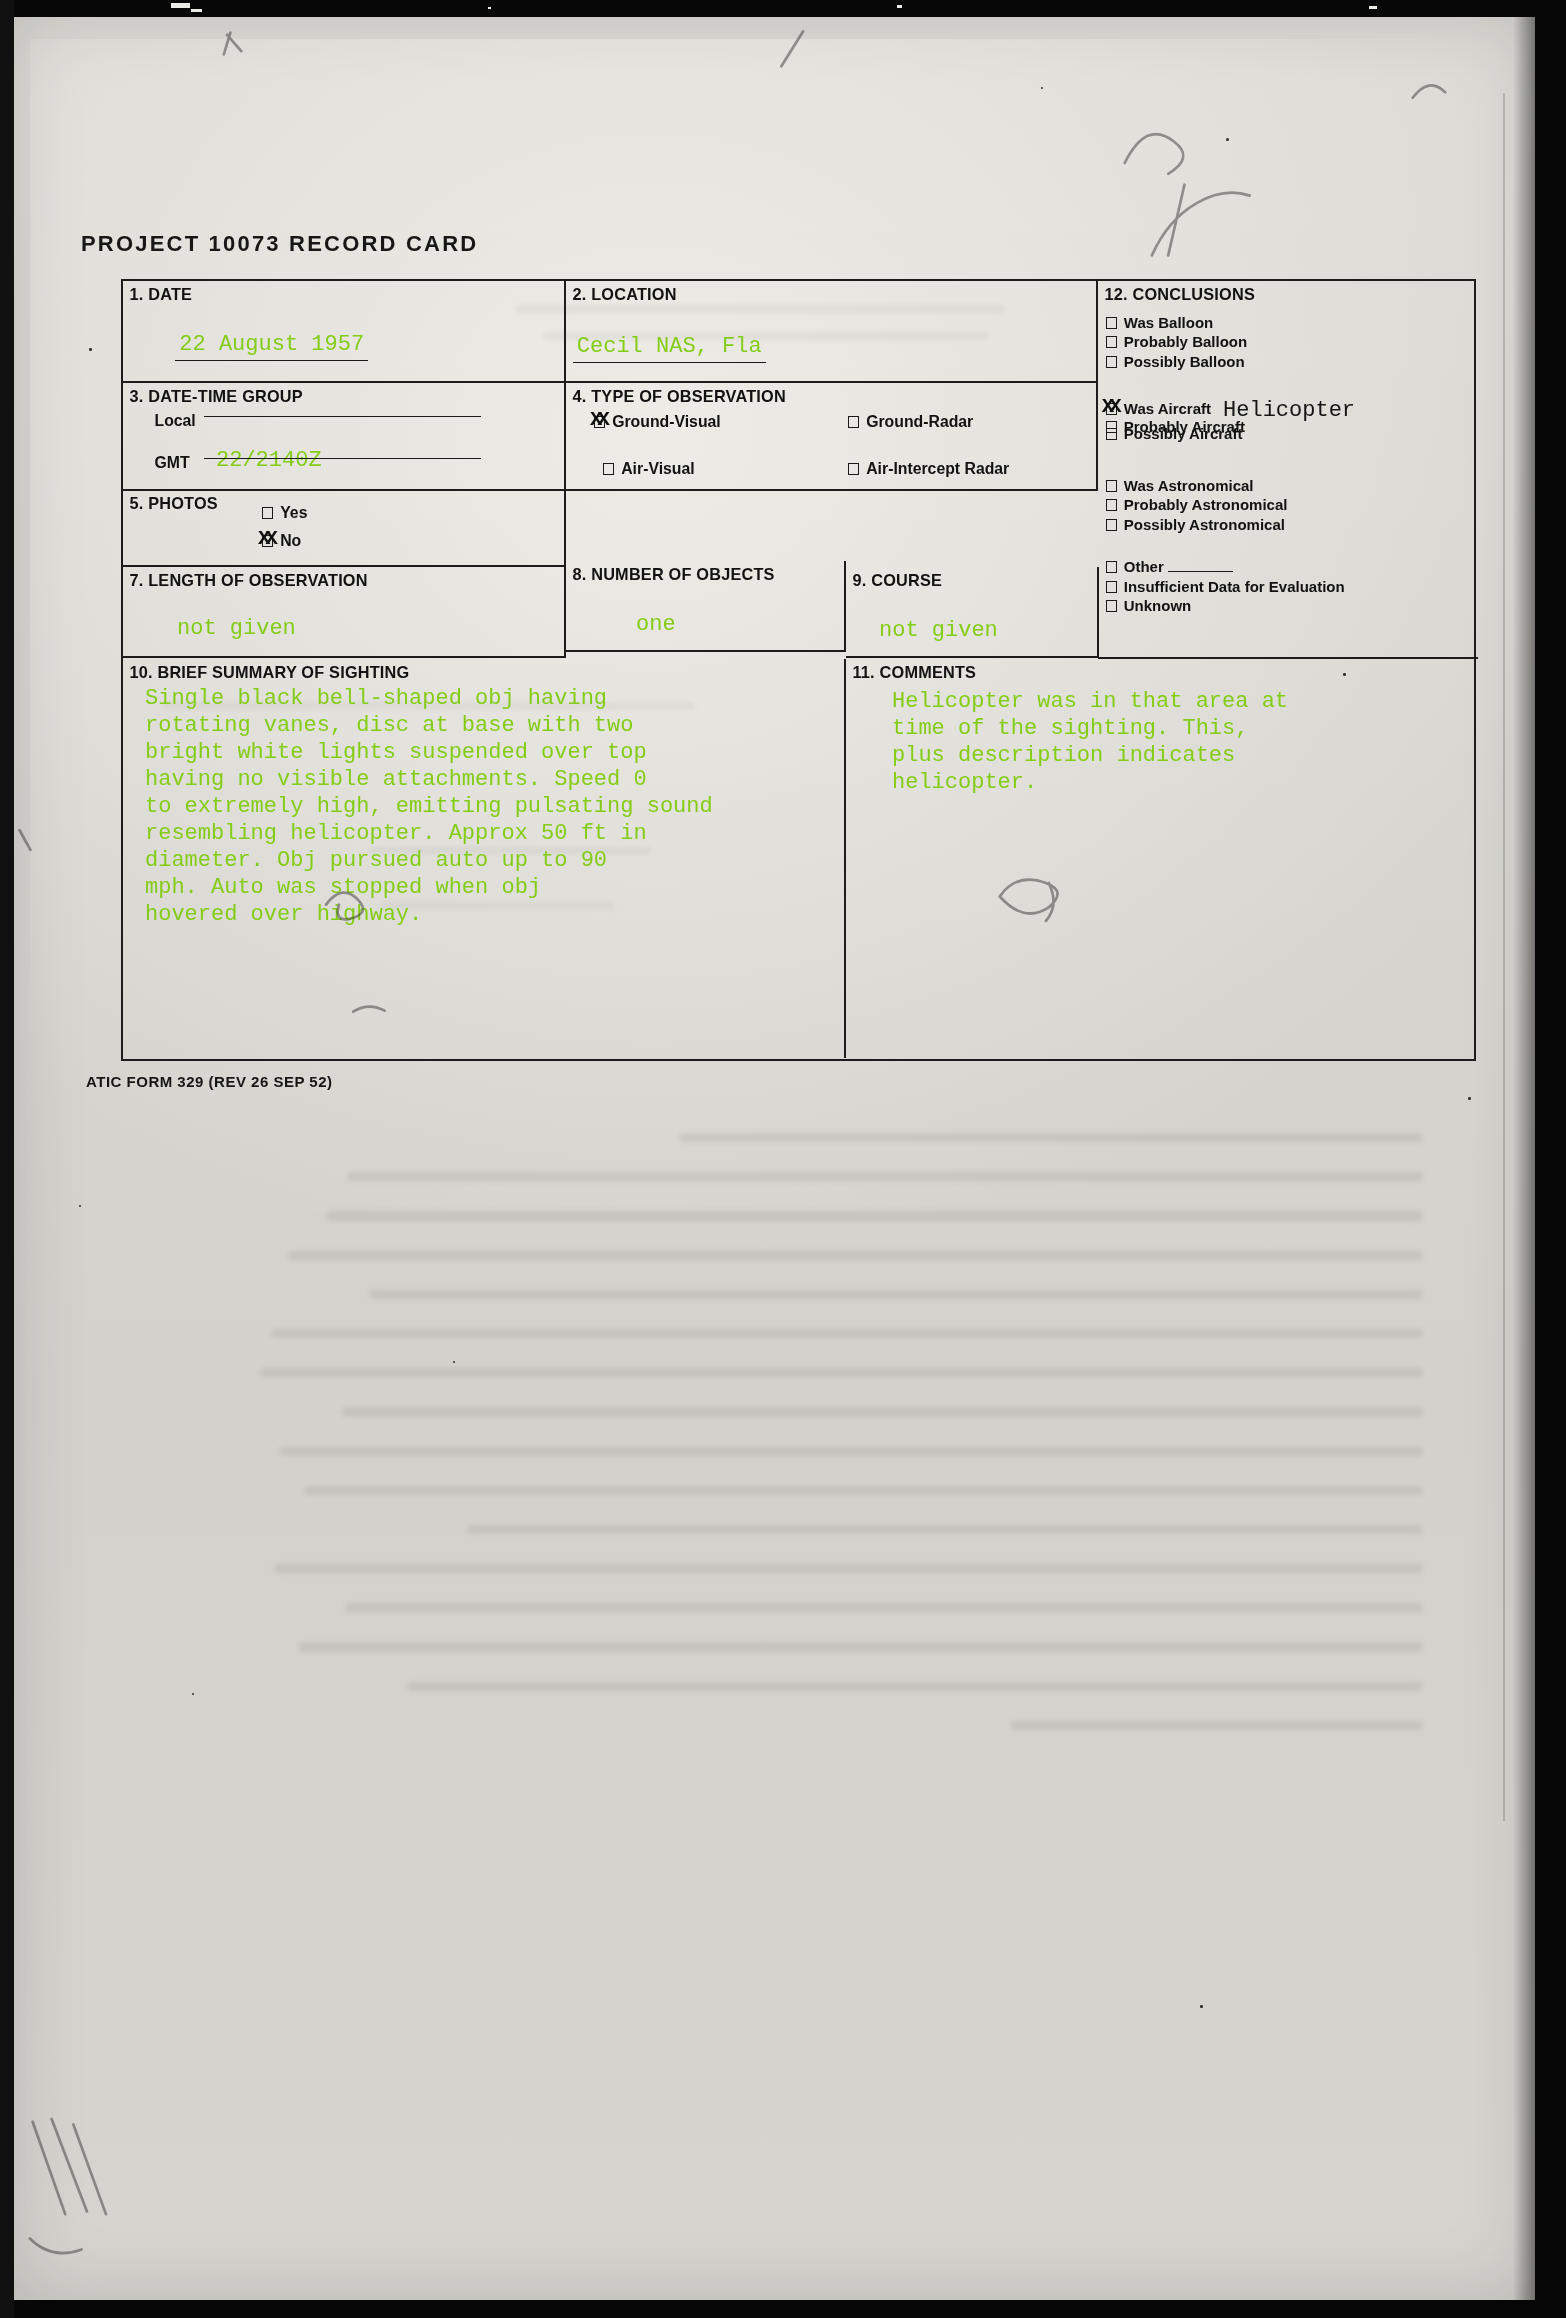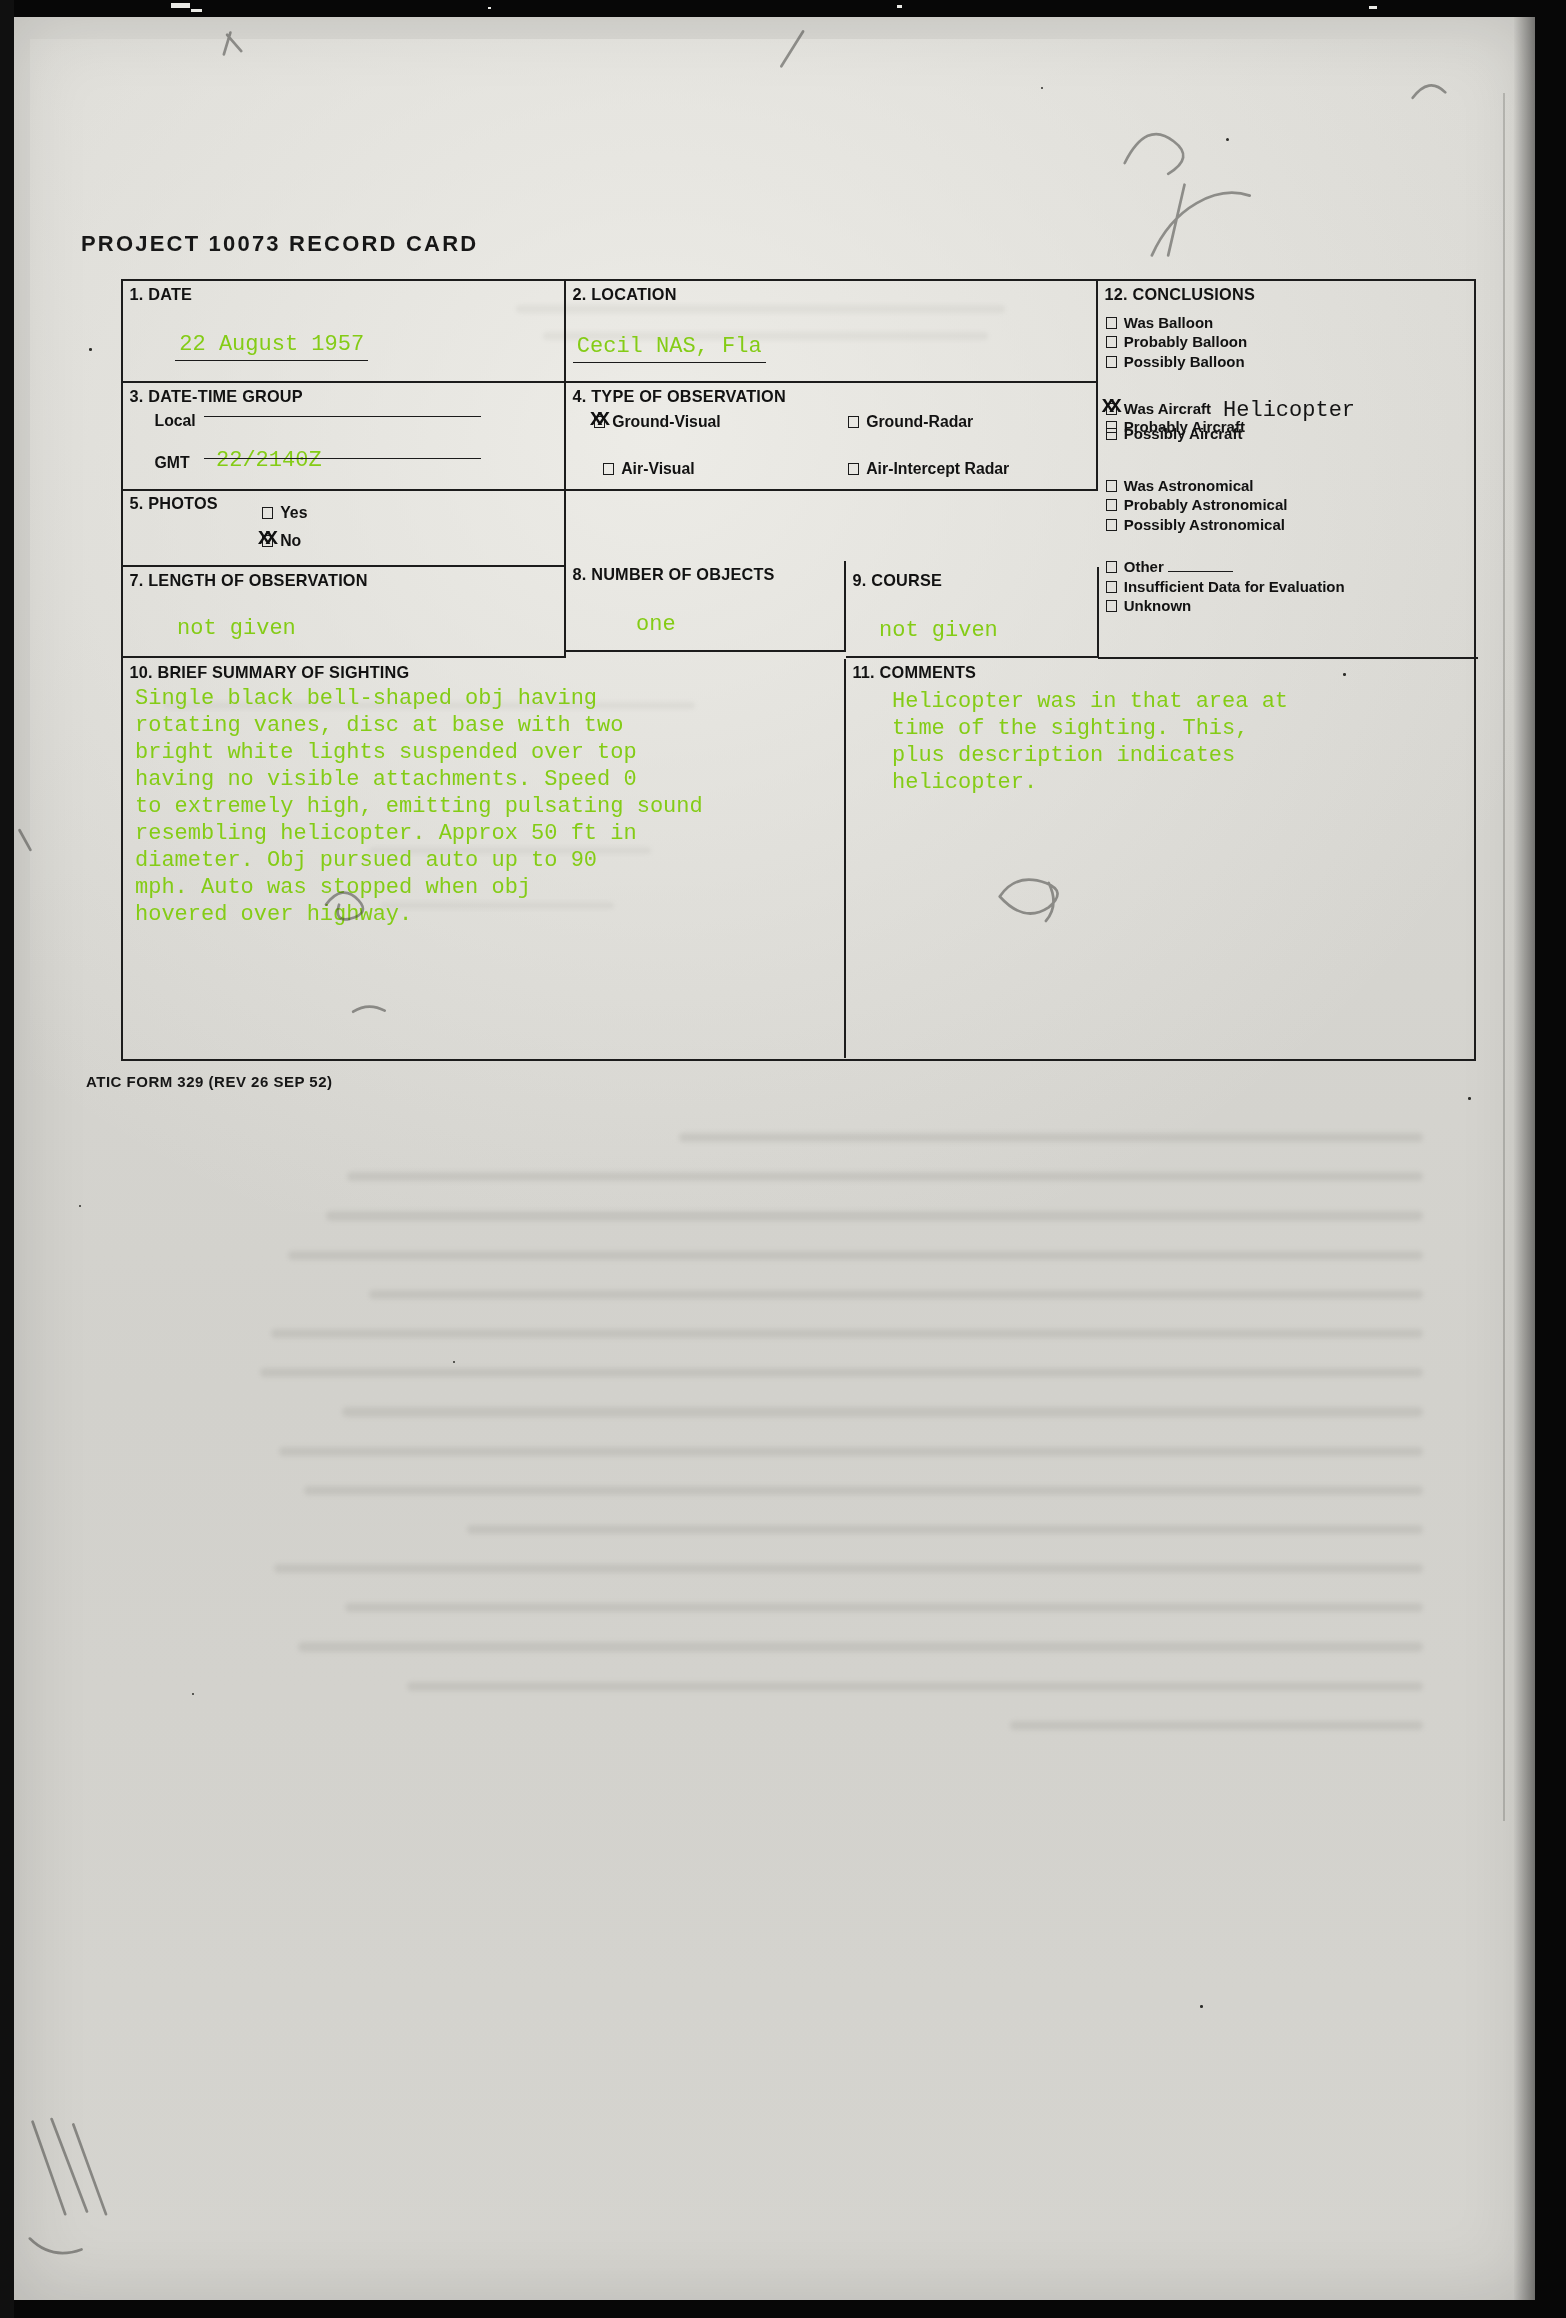--- a/index.html
+++ b/index.html
@@ -208,21 +208,21 @@
       <div class="typed" style="left:70px;top:50px">one</div>
     </div>
 
     <div class="cell br bb" style="left:723px;top:286px;width:253px;height:91px">
       <div class="cell-label">9. COURSE</div>
       <div class="typed" style="left:33px;top:50px">not given</div>
     </div>
 
     <div class="cell br" style="left:0;top:378px;width:723px;height:399px">
       <div class="cell-label">10. BRIEF SUMMARY OF SIGHTING</div>
-      <div class="typed" style="left:12px;top:26px;width:712px">Single black bell-shaped obj having
+      <div class="typed" style="left:22px;top:26px;width:712px">Single black bell-shaped obj having
 rotating vanes, disc at base with two
 bright white lights suspended over top
 having no visible attachments. Speed 0
 to extremely high, emitting pulsating sound
 resembling helicopter. Approx 50 ft in
 diameter. Obj pursued auto up to 90
 mph. Auto was stopped when obj
 hovered over highway.</div>
     </div>
 

